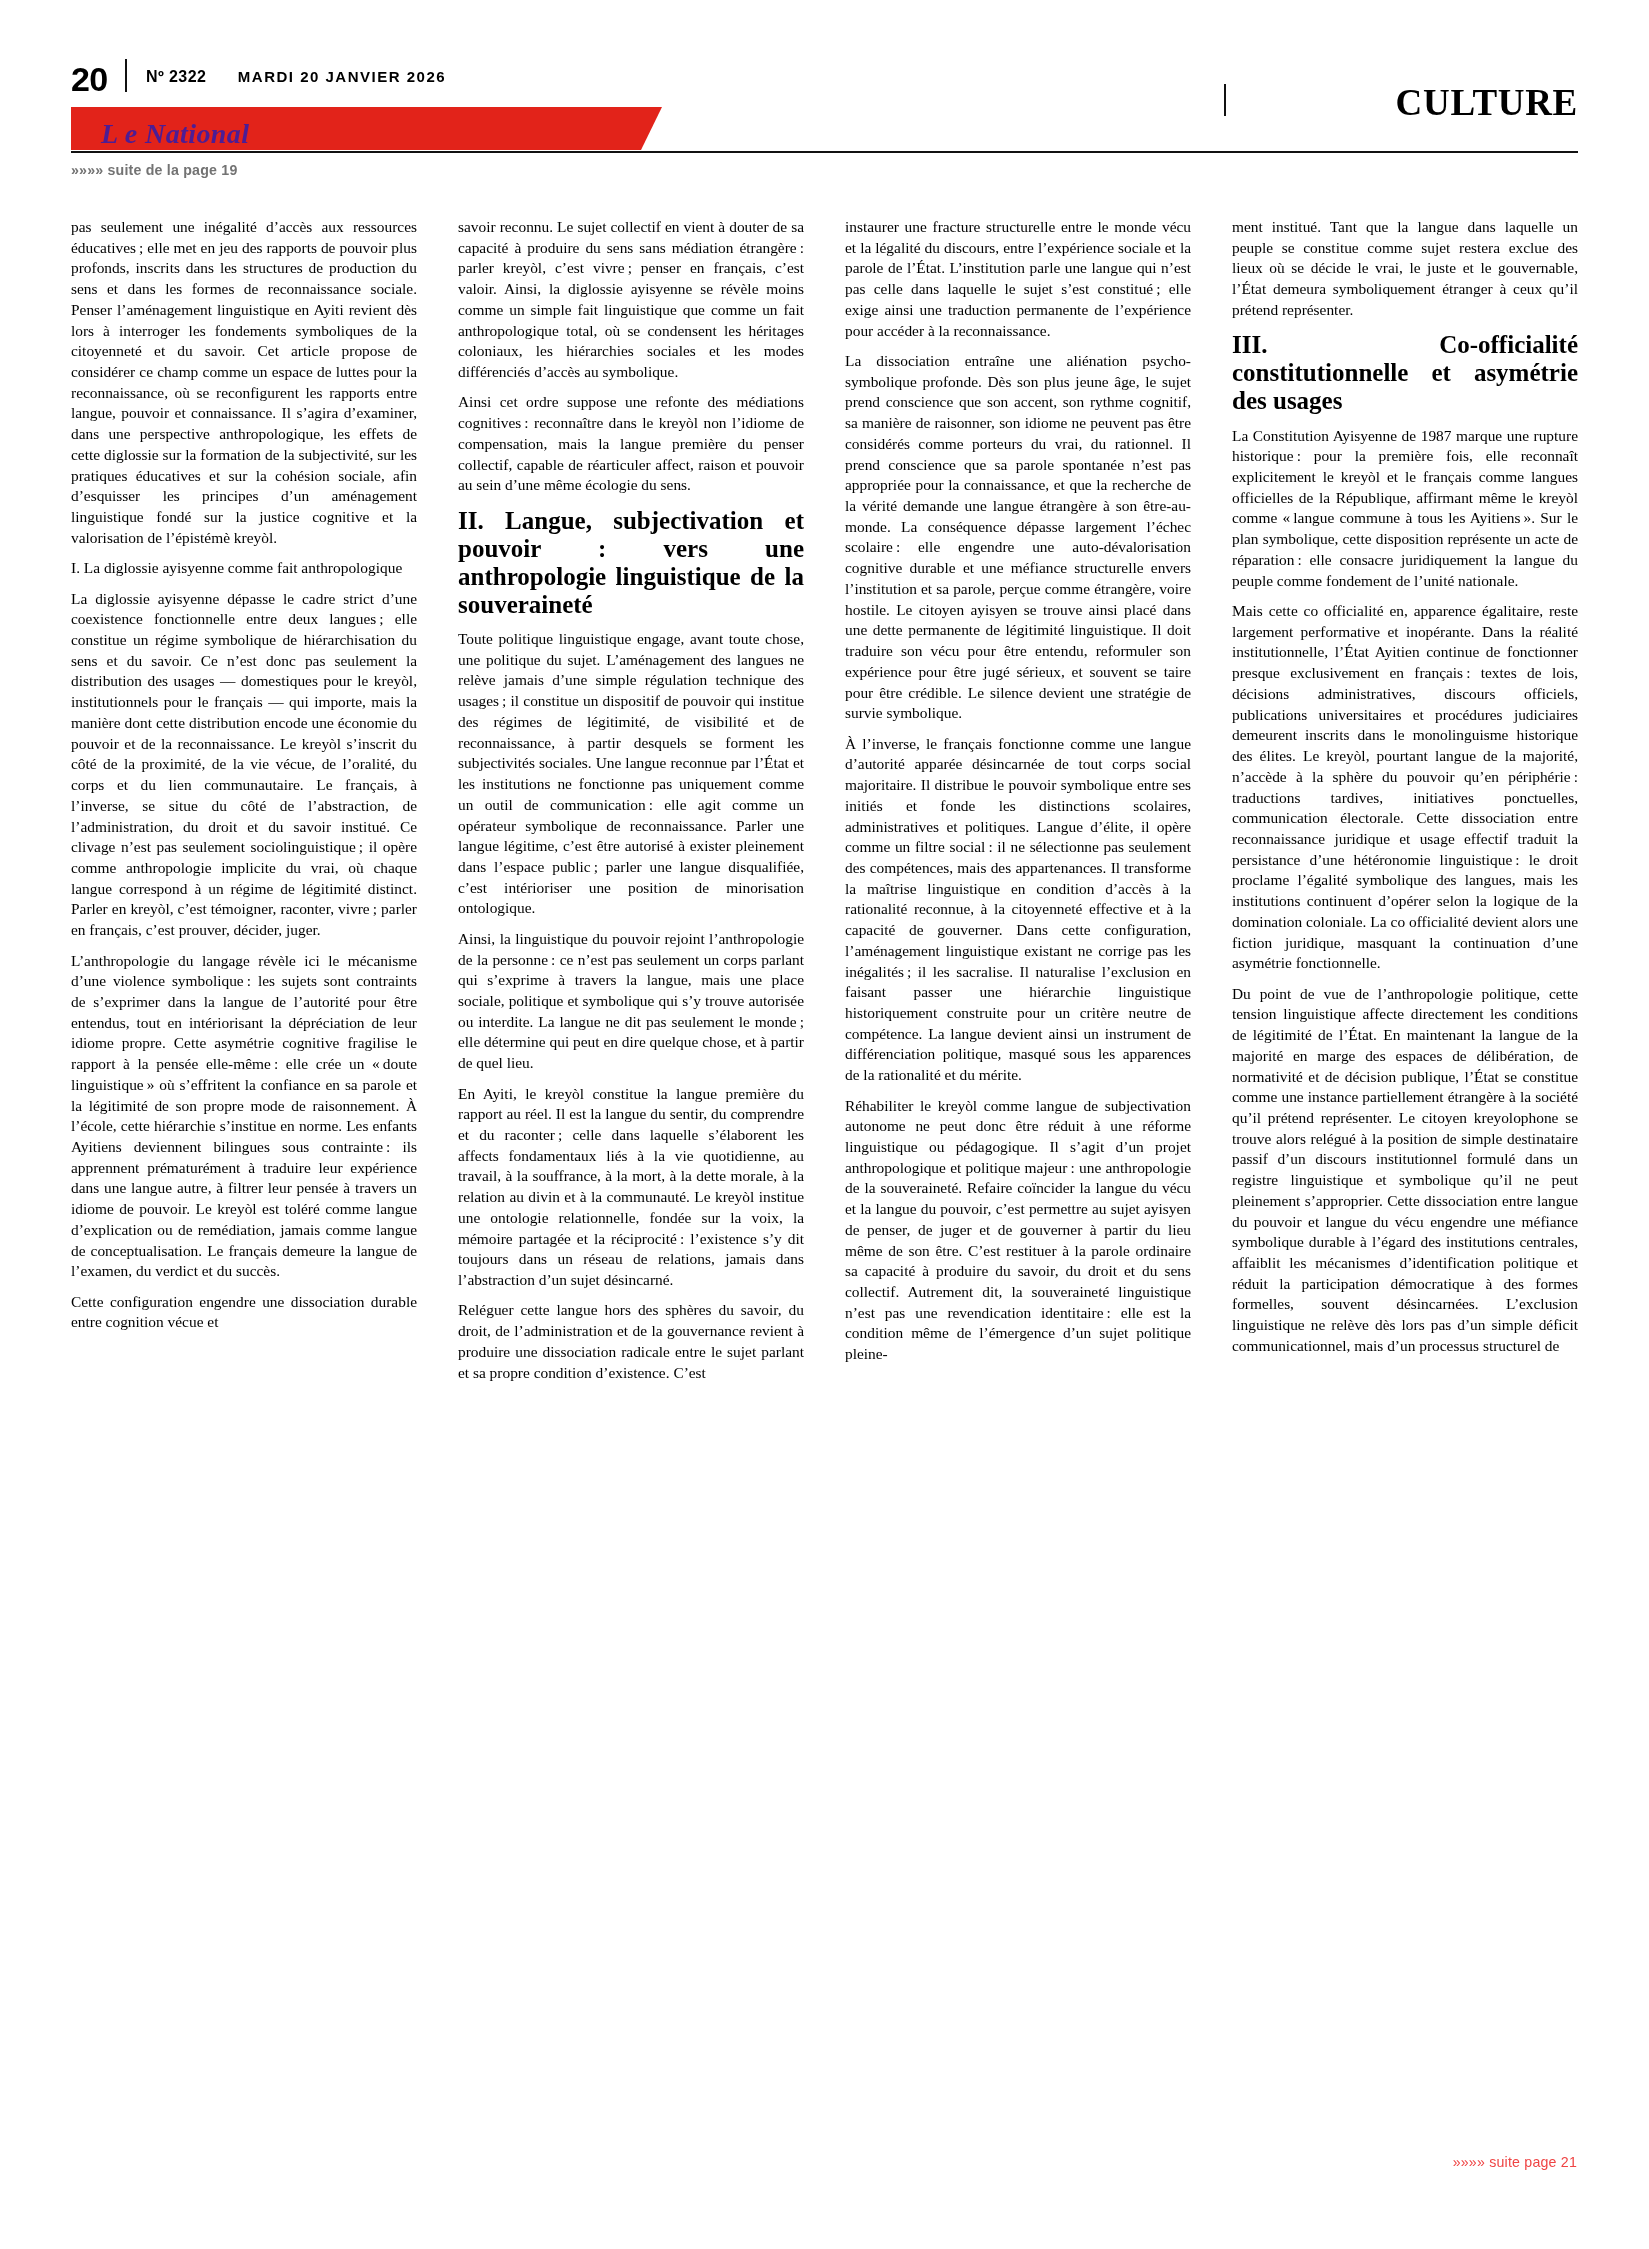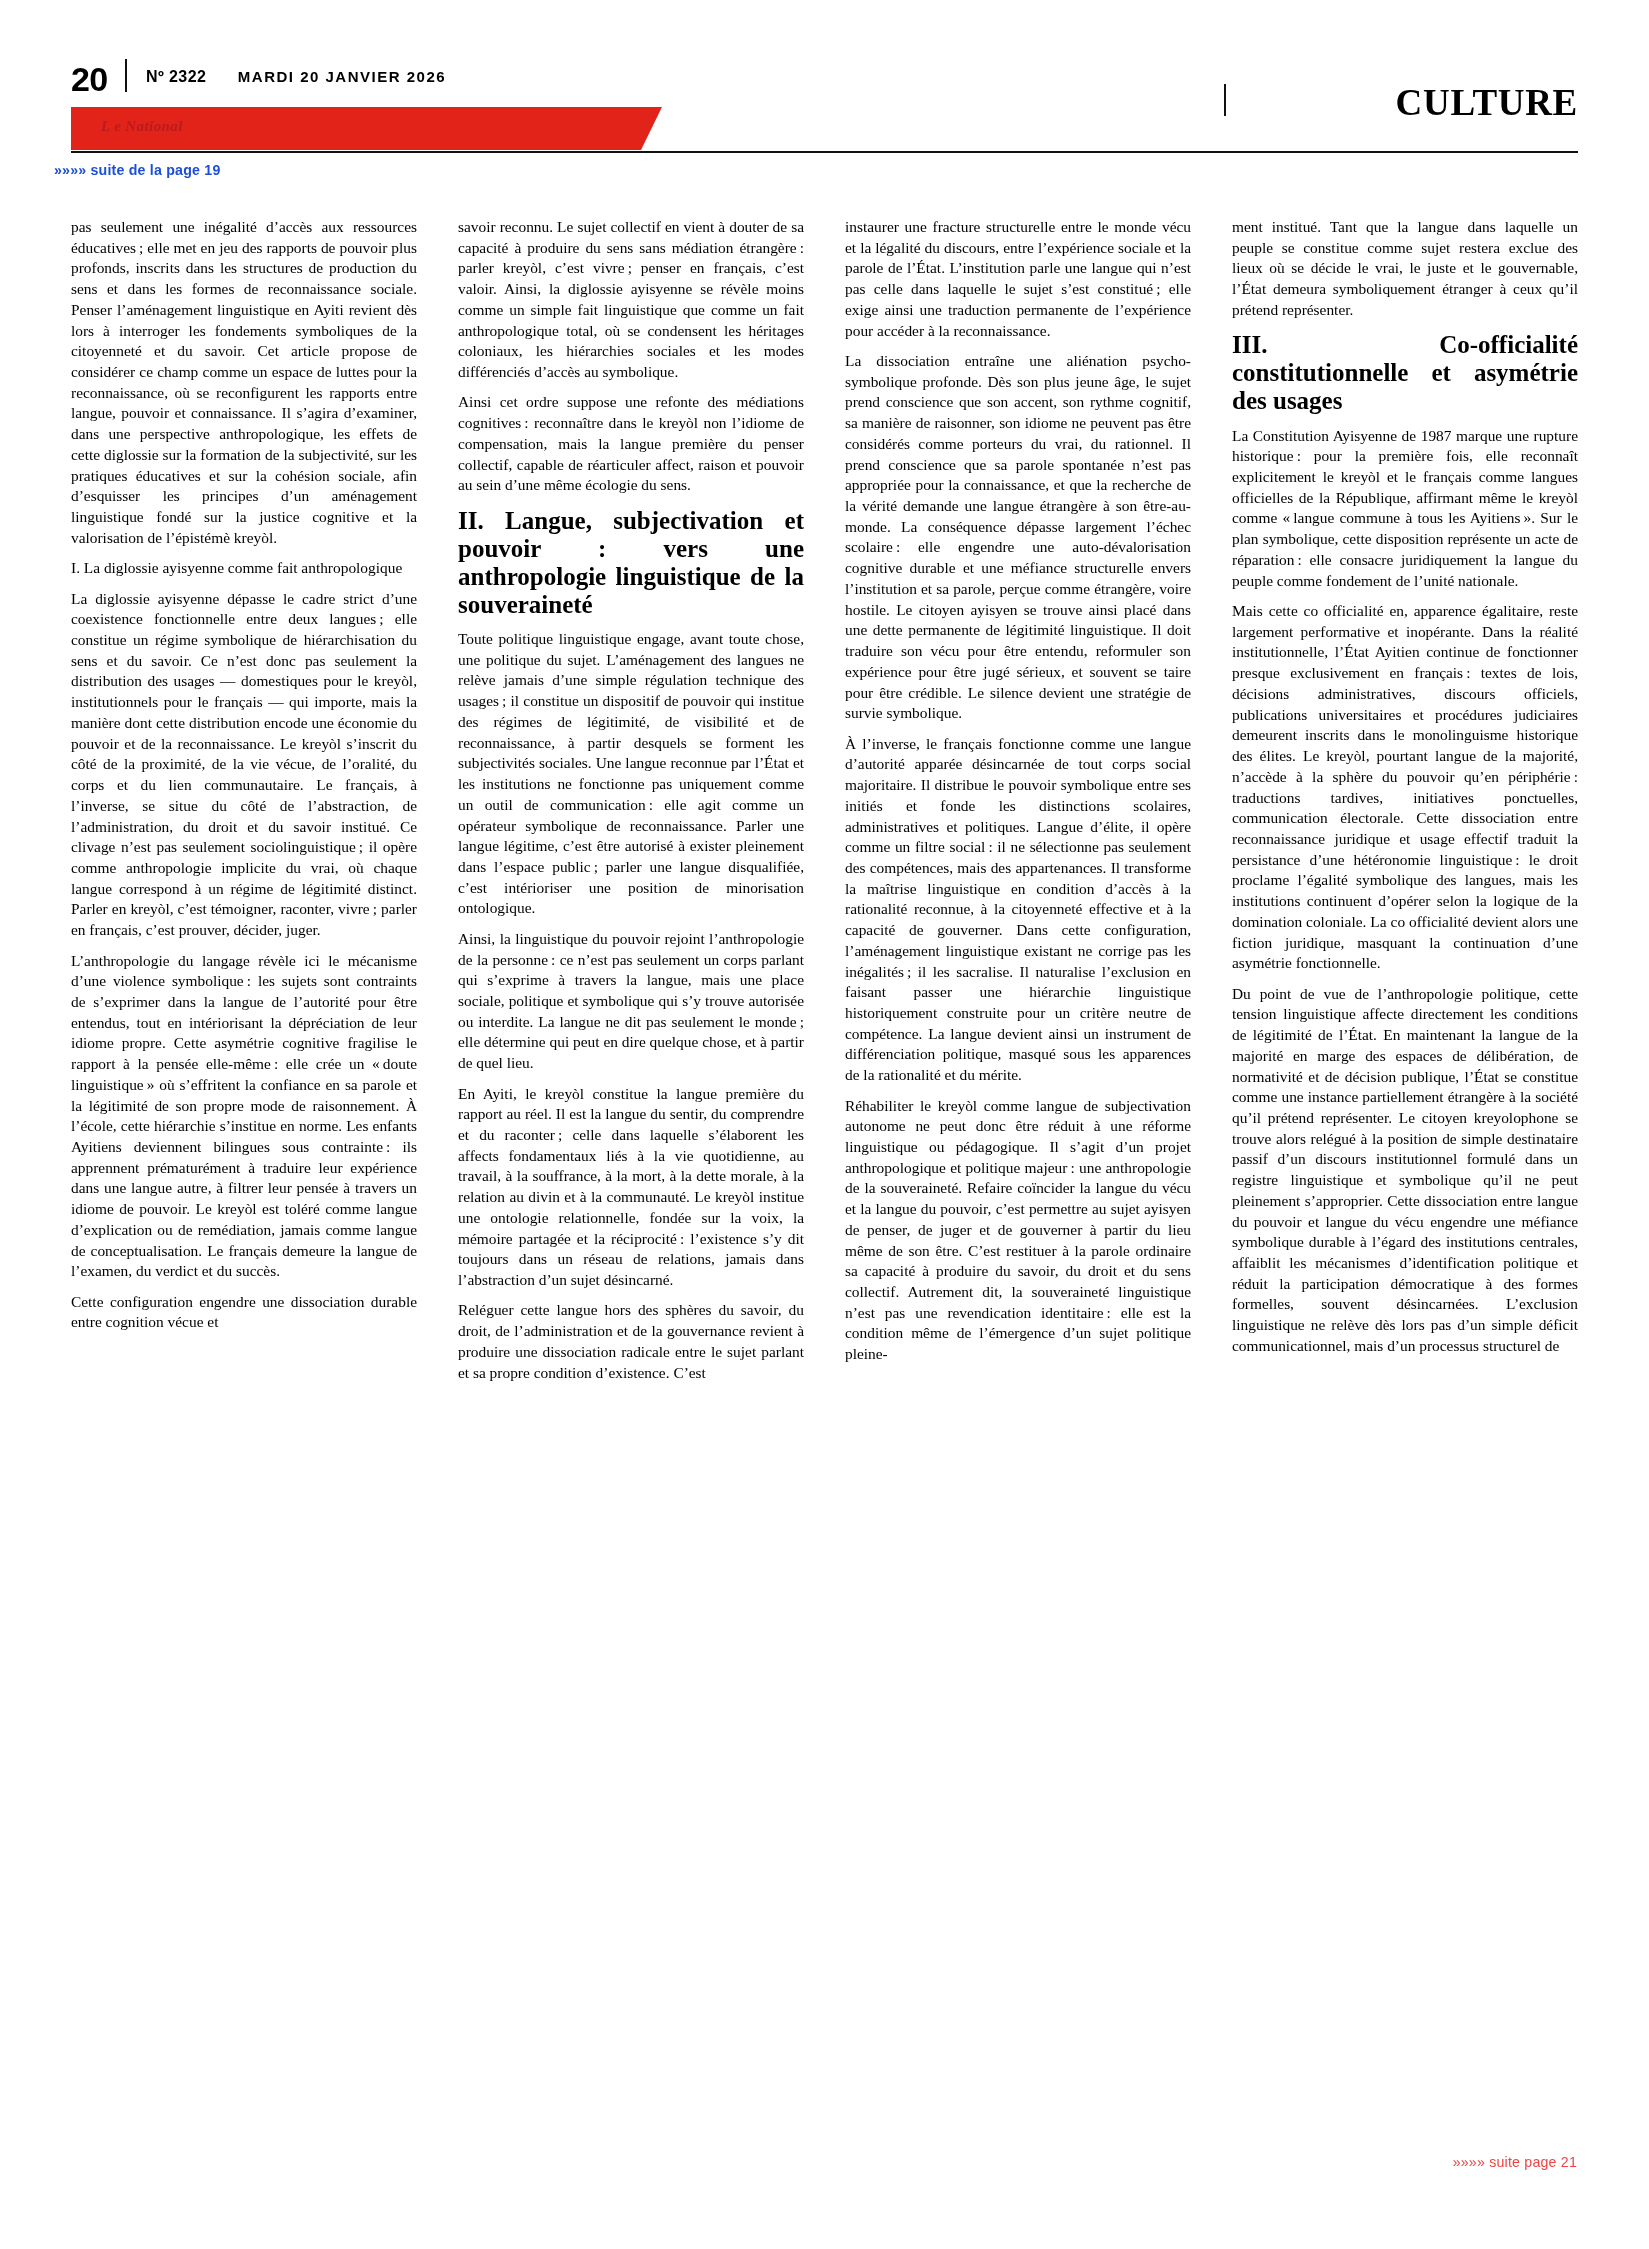--- a/index.html
+++ b/index.html
@@ -88,44 +88,44 @@
     right: -21px;
     top: 0;
     width: 0; height: 0;
     border-top: 43px solid #e2231a;
     border-right: 21px solid transparent;
   }
   .brand {
     position: absolute;
     left: 30px;
     top: 58px;
-    color: #b91c1c;
+    color: #4c1d95;
     font-family: "Liberation Serif", serif;
     font-weight: bold;
     font-style: italic;
-    font-size: 15px;
+    font-size: 28px;
     letter-spacing: 0.4px;
   }
   .hr-black {
     position: absolute;
     left: 0;
     top: 91px;
     width: 1507px;
     height: 2.2px;
     background: #111;
   }
 
   
   .suite-top {
     position: absolute;
-    left: 54px;
+    left: 71px;
     top: 162px;
     font-family: "Liberation Sans", sans-serif;
     font-size: 14.2px;
-    color: #1d4ed8;
+    color: #737373;
     font-weight: bold;
     letter-spacing: 0.2px;
     text-align: center;
   }
   .suite-bottom {
     position: absolute;
     right: 73px;
     top: 2154px;
     font-family: "Liberation Sans", sans-serif;
     font-size: 14.2px;

